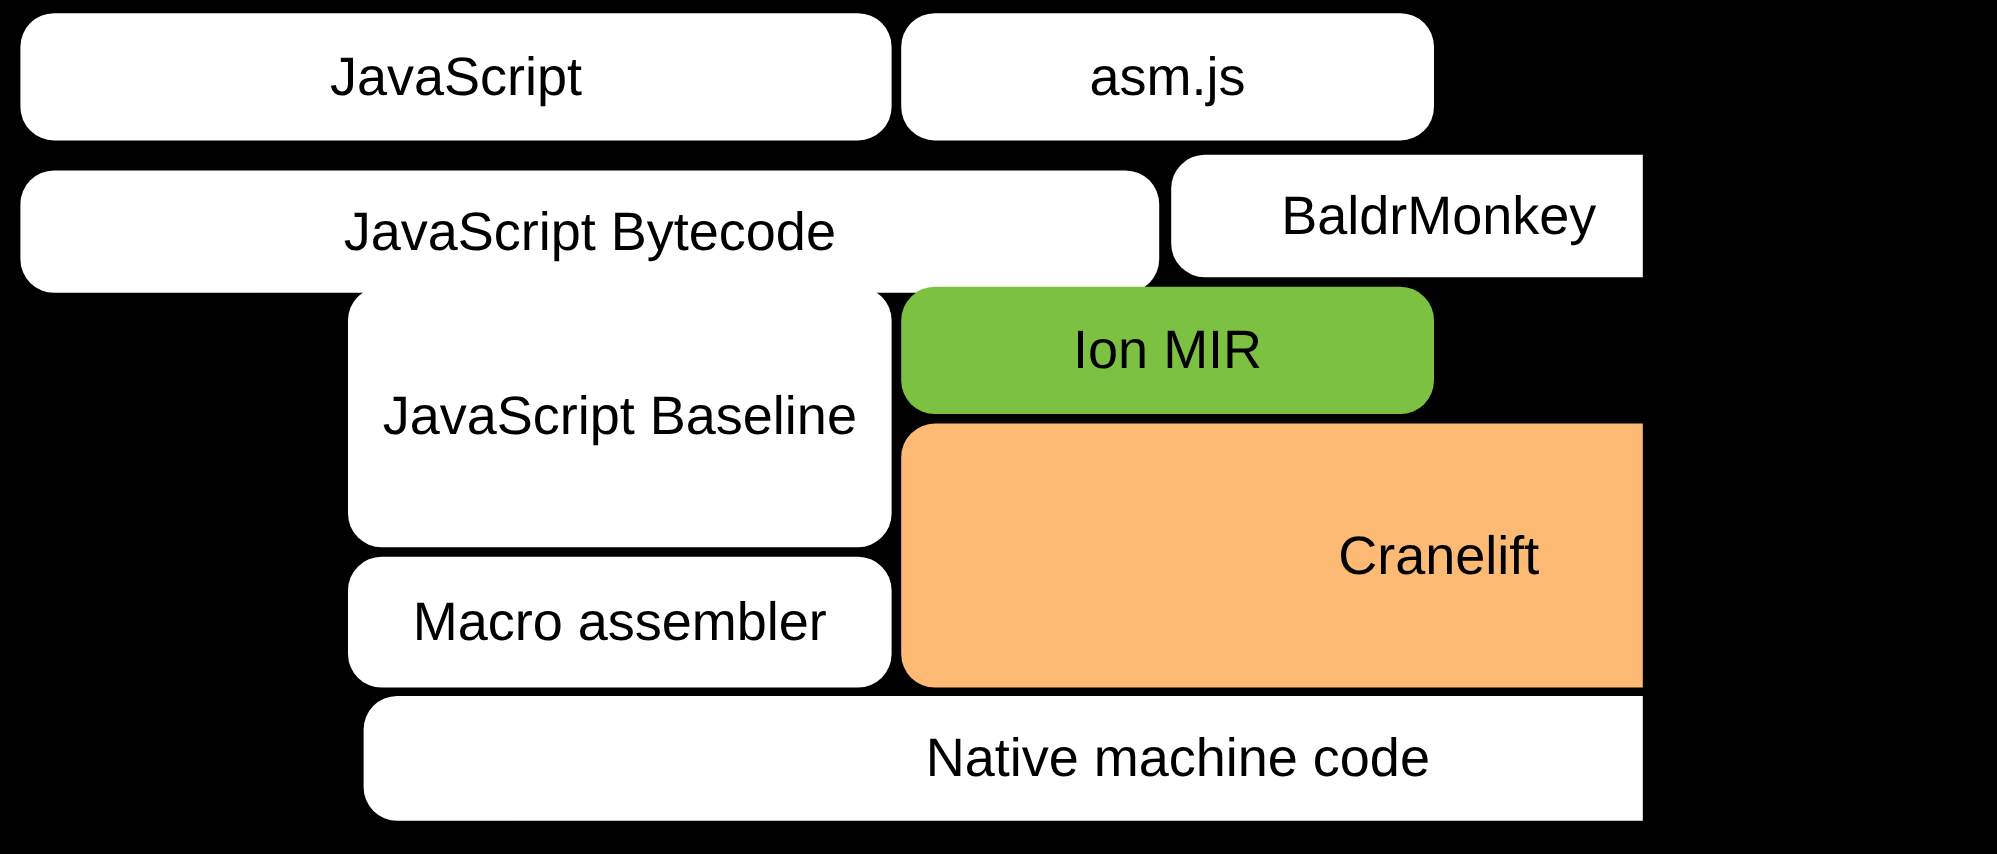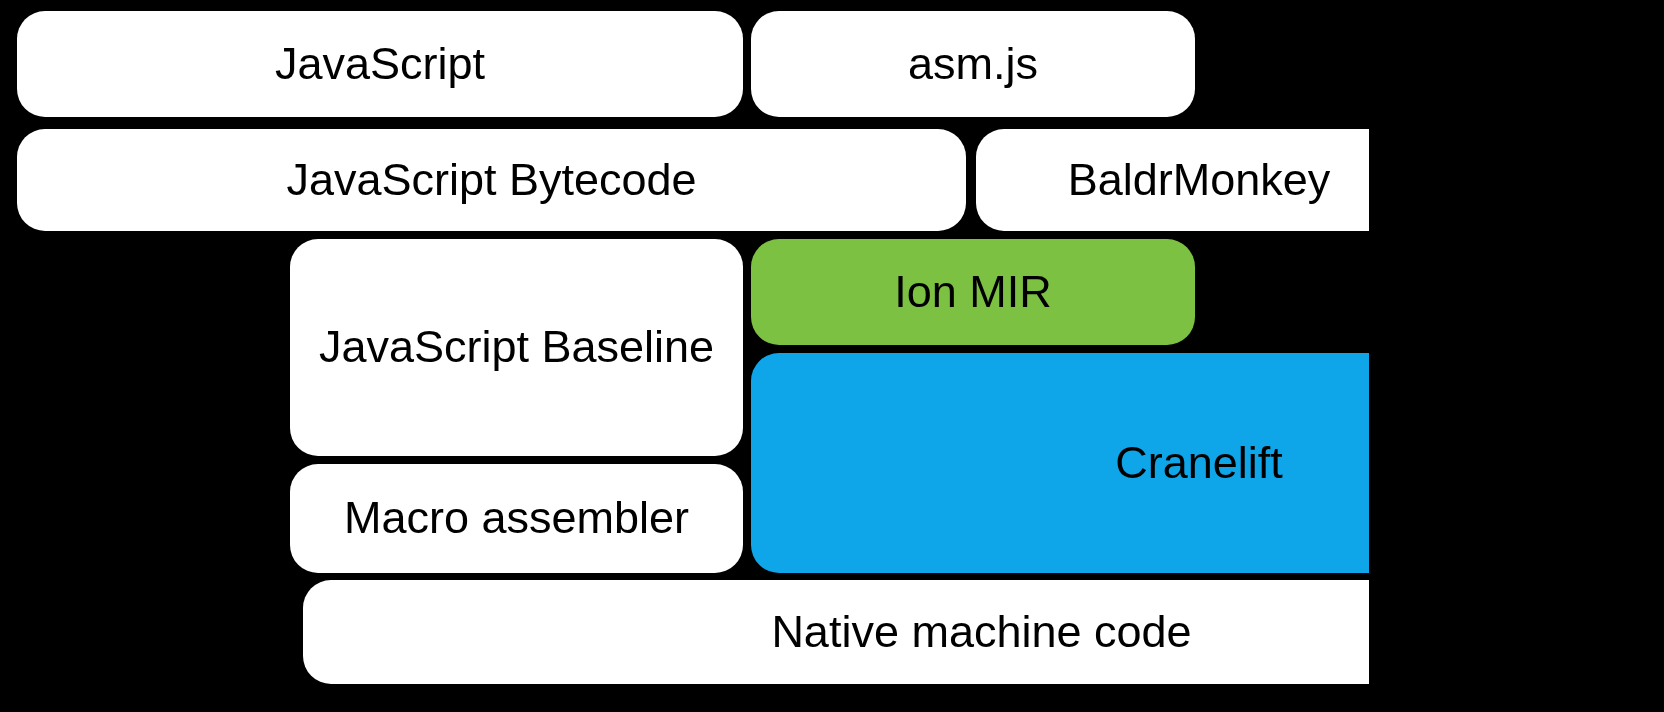--- a/index.html
+++ b/index.html
@@ -45,28 +45,28 @@
 </head>
 <body>
 
 <div class="canvas">
 
   <div class="block b-javascript" style="background-color: rgb(255, 255, 255);">JavaScript</div>
 
   <div class="block b-asmjs" style="background-color: rgb(255, 255, 255);">asm.js</div>
 
 
-  <div class="block b-javascript-bytecode" style="background-color: rgb(255, 255, 255);">JavaScript Bytecode</div>
+  <div class="block b-javascript-bytecode" style="background-color: rgb(255, 255, 255); margin-top: 13px;">JavaScript Bytecode</div>
 
   <div class="block b-baldrmonkey" style="background-color: rgb(255, 255, 255);">BaldrMonkey</div>
 
 
   <div class="block b-javascript-baseline" style="background-color: rgb(255, 255, 255);">JavaScript Baseline</div>
 
   <div class="block b-ion-mir" style="background-color: rgb(124, 193, 66);">Ion MIR</div>
 
-  <div class="block b-cranelift" style="background-color: #0ea5e9;">Cranelift</div>
+  <div class="block b-cranelift" style="background-color: #fdba74;">Cranelift</div>
 
   <div class="block b-macro-assembler" style="background-color: rgb(255, 255, 255);">Macro assembler</div>
 
   <div class="block b-native-machine-code" style="background-color: rgb(255, 255, 255);">Native machine code</div>
 
 </div>
 
 </body></html>

